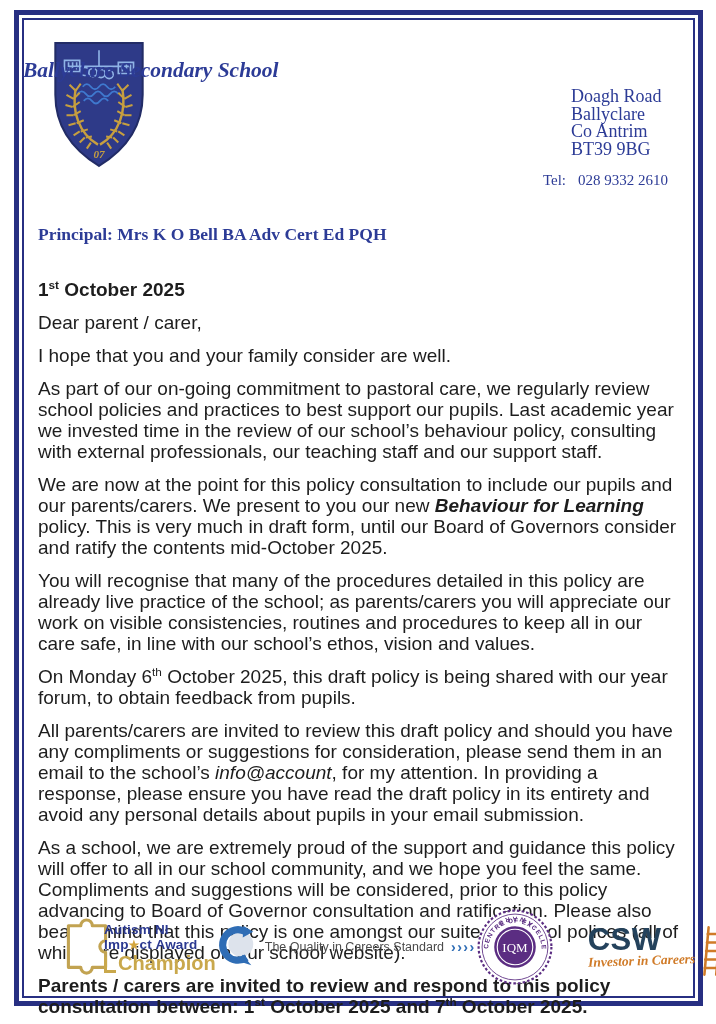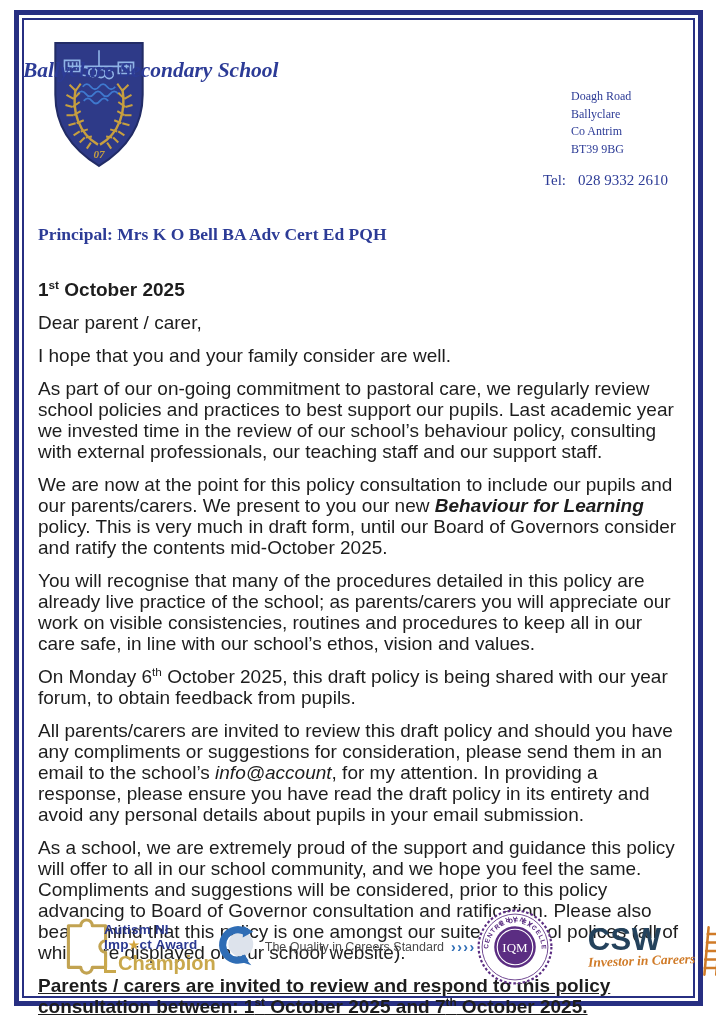--- a/index.html
+++ b/index.html
@@ -9,35 +9,35 @@
   .frame-outer{position:absolute;left:14px;top:10px;right:13px;bottom:18px;border:5px solid #272f82;}
   .frame-inner{position:absolute;inset:3px;border:2px solid #272f82;}
   .content{position:absolute;inset:20px 22px 27px 23px;}
 
   
   .crest{position:absolute;left:25px;top:20px;width:102px;height:130px;}
   .school-title{position:absolute;top:38px;left:0;width:100%;
     font-family:"Liberation Serif",serif;font-weight:bold;font-style:italic;
     font-size:21.5px;color:#2c3b96;}
   .address{position:absolute;top:68px;left:548px;font-family:"Liberation Serif",serif;
-    font-size:12px;line-height:17.5px;color:#2c3b96;}
+    font-size:18px;line-height:17.5px;color:#2c3b96;}
   .contact{position:absolute;top:151px;right:26px;text-align:right;
     font-family:"Liberation Serif",serif;font-size:15px;line-height:19px;color:#2c3b96;white-space:nowrap;}
   .tel-label{margin-right:12px;}
   .principal{position:absolute;top:204px;left:15px;font-family:"Liberation Serif",serif;
     font-weight:bold;font-size:17.5px;color:#2c3b96;}
 
   
   .letter{position:absolute;top:259px;left:15px;right:13px;font-size:19px;line-height:21px;}
   .letter p{margin:0 0 12px 0;}
   .date{font-weight:bold;}
   sup{font-size:0.62em;vertical-align:super;line-height:0;}
   .bi{font-weight:bold;font-style:italic;}
   .it{font-style:italic;}
-  .strong-para{font-weight:bold;text-decoration:underline;}
+  .strong-para{font-weight:bold;}
 
   
   .footer{position:absolute;left:15px;right:13px;bottom:6px;height:88px;
     display:flex;align-items:center;justify-content:space-between;padding:0 18px;}
   .logo{display:flex;align-items:center;}
   .autism-text{margin-left:-14px;}
   .autism-l1,.autism-l2{color:#2b3990;font-weight:bold;font-size:13.5px;line-height:15px;letter-spacing:0.2px;}
   .autism-star{color:#d4a73e;font-size:12px;}
   .autism-l3{color:#c9a84c;font-size:20px;font-weight:bold;display:flex;align-items:flex-end;line-height:20px;}
   .champ-corner{display:inline-block;width:9px;height:13px;border-left:3px solid #c9a84c;

